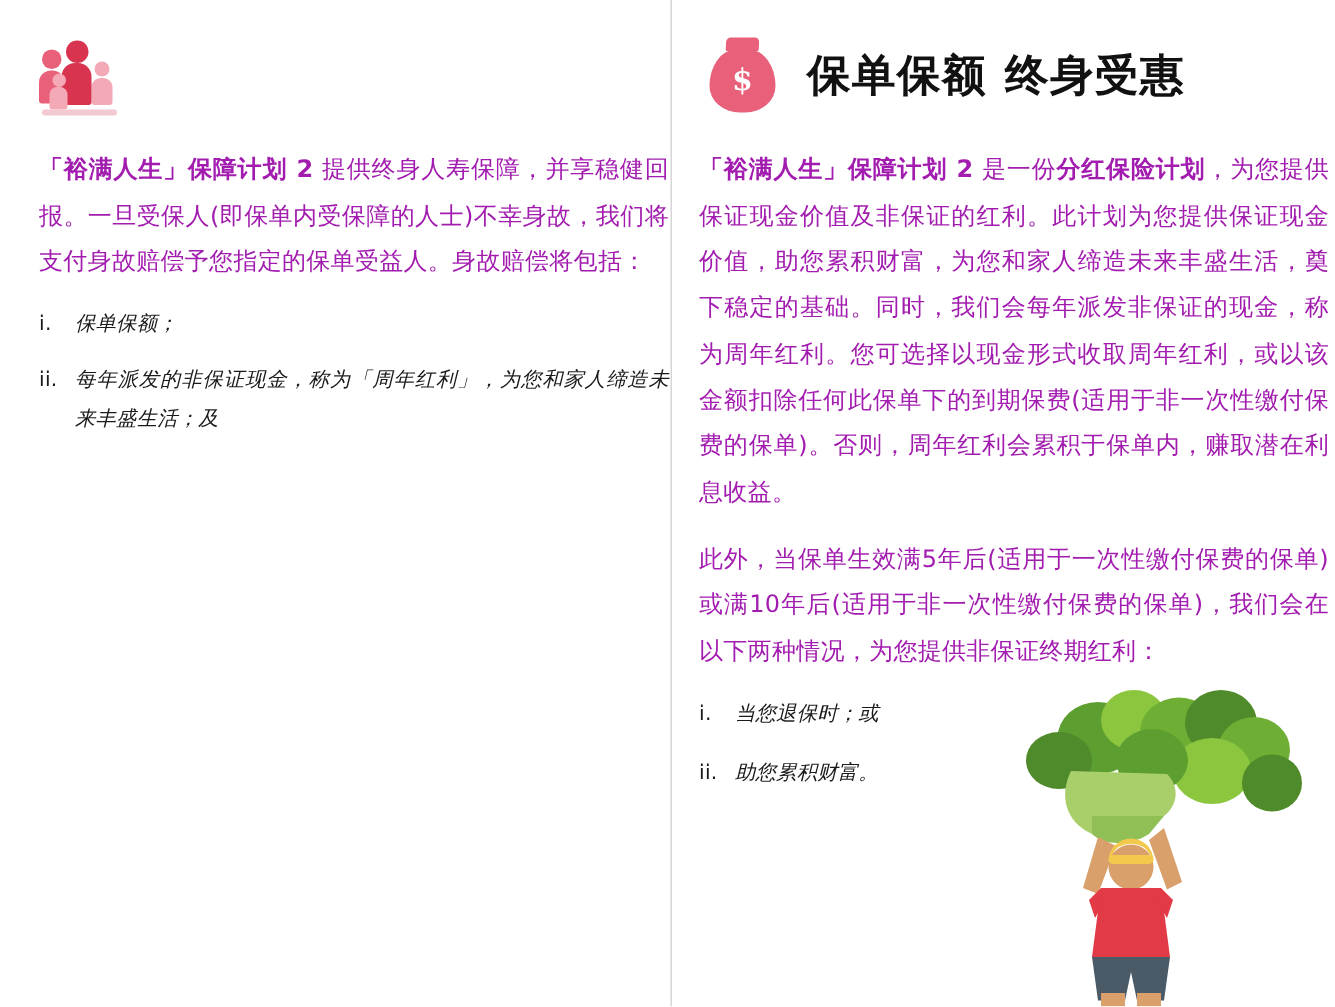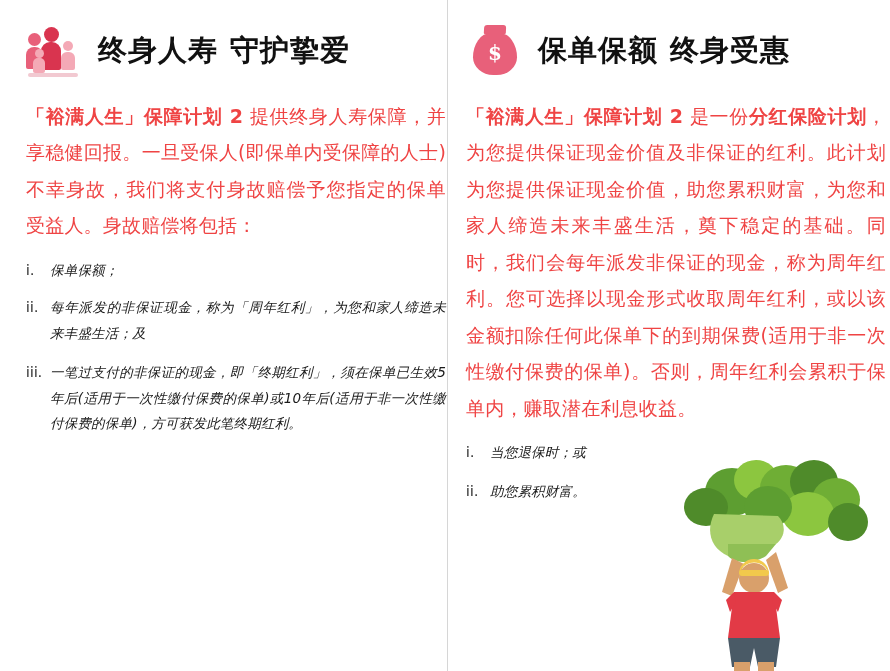--- a/index.html
+++ b/index.html
@@ -51,25 +51,25 @@
     font-size: 29px;
     font-weight: bold;
     letter-spacing: 1px;
     color: #111;
     white-space: nowrap;
     line-height: 1.1;
   }
   .head-title .gap { display: inline-block; width: 12px; }
 
   p.body {
-    font-size: 19px;
+    font-size: 16px;
     line-height: 1.92;
     margin: 12px 0 14px 0;
     text-align: justify;
-    color: #ef4444;
+    color: #a21caf;
     letter-spacing: 0.2px;
   }
   .list { margin: 0 0 14px 0; }
   .li {
     display: flex;
     font-size: 13.5px;
     line-height: 1.92;
     margin-bottom: 13px;
     letter-spacing: 0.2px;
   }
@@ -148,39 +148,32 @@
             <i class="b3"></i>
           <i class="h1"></i>
             <i class="b1"></i>
           <i class="h2"></i>
             <i class="b2"></i>
           <i class="h4"></i>
             <i class="b4"></i>
           <i class="base"></i>
         </div>
       </div>
-      <div class="head-title">
-        <span>终身人寿</span><span class="gap"></span><span>守护挚爱</span>
-      </div>
     </div>
 
     <p class="body"><b>「裕满人生」保障计划 2</b> 提供终身人寿保障，并享稳健回报。一旦受保人(即保单内受保障的人士)不幸身故，我们将支付身故赔偿予您指定的保单受益人。身故赔偿将包括：</p>
 
     <div class="list">
       <div class="li tight">
         <span class="marker">i.</span>
         <span class="txt">保单保额；</span>
       </div>
       <div class="li">
         <span class="marker">ii.</span>
         <span class="txt">每年派发的非保证现金，称为「周年红利」，为您和家人缔造未来丰盛生活；及</span>
-      </div>
-      <div class="li">
-        <span class="marker">iii.</span>
-        <span class="txt">一笔过支付的非保证的现金，即「终期红利」，须在保单已生效5年后(适用于一次性缴付保费的保单)或10年后(适用于非一次性缴付保费的保单)，方可获发此笔终期红利。</span>
       </div>
     </div>
 
   </div>
 
   <div class="col col-right">
 
     <div class="head">
       <div class="head-icon">
         <div class="bag">
@@ -188,20 +181,21 @@
           <div class="body"></div>
           <div class="s">$</div>
         </div>
       </div>
       <div class="head-title">
         <span>保单保额</span><span class="gap"></span><span>终身受惠</span>
       </div>
     </div>
 
     <p class="body"><b>「裕满人生」保障计划 2</b> 是一份<b>分红保险计划</b>，为您提供保证现金价值及非保证的红利。此计划为您提供保证现金价值，助您累积财富，为您和家人缔造未来丰盛生活，奠下稳定的基础。同时，我们会每年派发非保证的现金，称为周年红利。您可选择以现金形式收取周年红利，或以该金额扣除任何此保单下的到期保费(适用于非一次性缴付保费的保单)。否则，周年红利会累积于保单内，赚取潜在利息收益。</p>
+    <p class="body">此外，当保单生效满5年后(适用于一次性缴付保费的保单)或满10年后(适用于非一次性缴付保费的保单)，我们会在以下两种情况，为您提供非保证终期红利：</p>
 
     <div class="list">
       <div class="li">
         <span class="marker">i.</span>
         <span class="txt">当您退保时；或</span>
       </div>
       <div class="li">
         <span class="marker">ii.</span>
         <span class="txt">助您累积财富。</span>
       </div>

